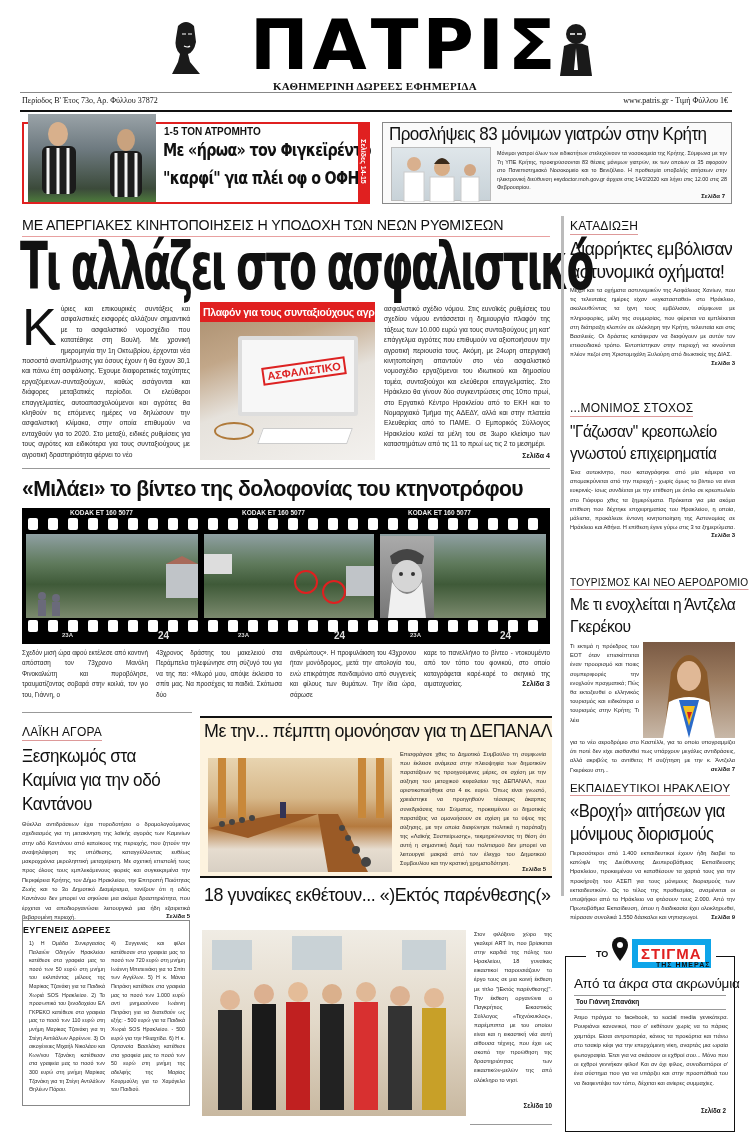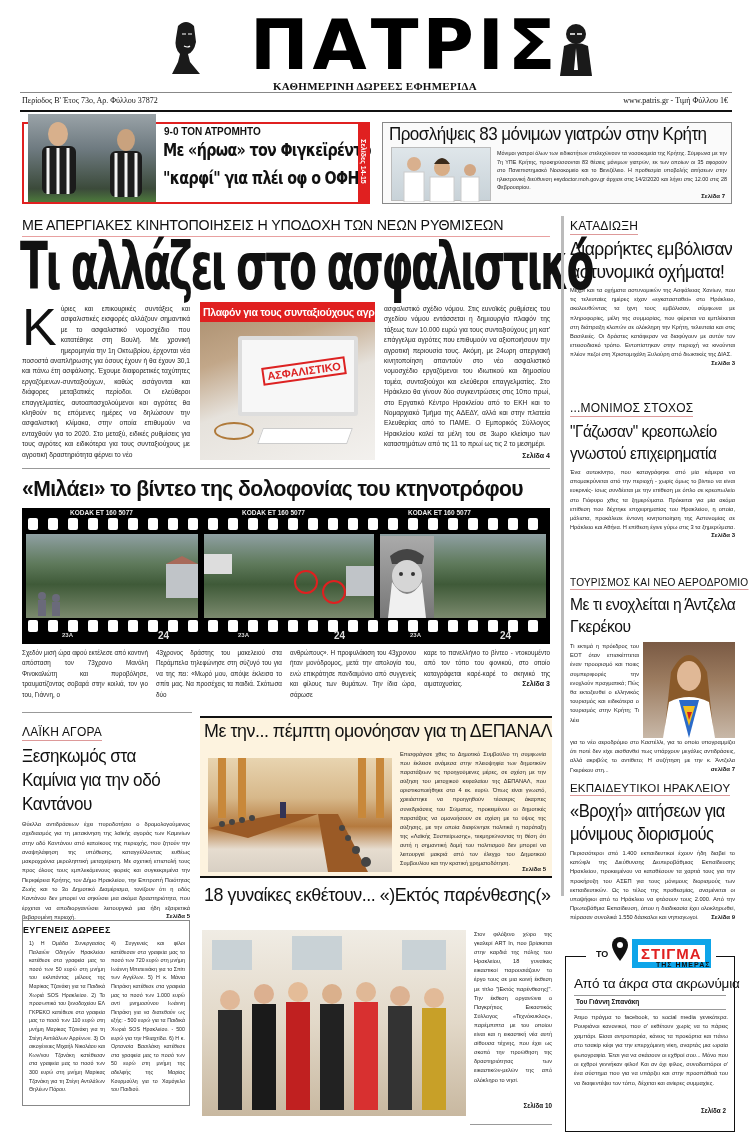--- a/index.html
+++ b/index.html
@@ -59,21 +59,21 @@
         <g stroke="#f2f2f2" stroke-width="3">
           <line x1="20" y1="34" x2="20" y2="80"></line>
           <line x1="30" y1="34" x2="30" y2="80"></line>
           <line x1="40" y1="34" x2="40" y2="80"></line>
           <line x1="88" y1="39" x2="88" y2="83"></line>
           <line x1="98" y1="39" x2="98" y2="83"></line>
           <line x1="108" y1="39" x2="108" y2="83"></line>
         </g>
       </svg>
   </div>
-  <div class="abs" style="left:140px;top:2px;font-weight:bold;font-size:10px">9-0 ΤΟΝ ΑΤΡΟΜΗΤΟ</div>
+  <div class="abs" style="left:140px;top:2px;font-weight:bold;font-size:10px">1-5 ΤΟΝ ΑΤΡΟΜΗΤΟ</div>
   <div class="abs" style="left:139px;top:16px;font-family:'DejaVu Sans',sans-serif;font-weight:bold;font-size:17px;letter-spacing:-0.8px;transform:scaleX(0.84);transform-origin:left;white-space:nowrap">Με «ήρωα» τον Φιγκεϊρέντο</div>
   <div class="abs" style="left:139px;top:44px;font-family:'DejaVu Sans',sans-serif;font-weight:bold;font-size:17px;letter-spacing:-0.8px;transform:scaleX(0.84);transform-origin:left;white-space:nowrap">"καρφί" για πλέι οφ ο ΟΦΗ</div>
   <div class="abs" style="right:-2px;top:-2px;width:12px;height:82px;background:#e02020"></div>
   <div class="abs" style="right:-36px;top:34px;width:82px;transform:rotate(90deg);color:#fff;font-weight:bold;font-size:7px;text-align:center">Σελίδες 14-15</div>
 </div>
 
 <div class="abs box-border" style="left:382px;top:122px;width:350px;height:82px;background:#fafafa;border:1px solid #888">
   <div class="abs" style="left:6px;top:0px;font-size:18.5px;letter-spacing:-0.6px;white-space:nowrap;transform:scaleX(0.92);transform-origin:left">Προσλήψεις 83 μόνιμων γιατρών στην Κρήτη</div>
   <div class="abs" style="left:8px;top:24px;width:100px;height:54px;background:linear-gradient(180deg,#dfe6ea,#c8d2d8);border:1px solid #bbb">
     <svg width="100" height="54" viewBox="0 0 100 54">

